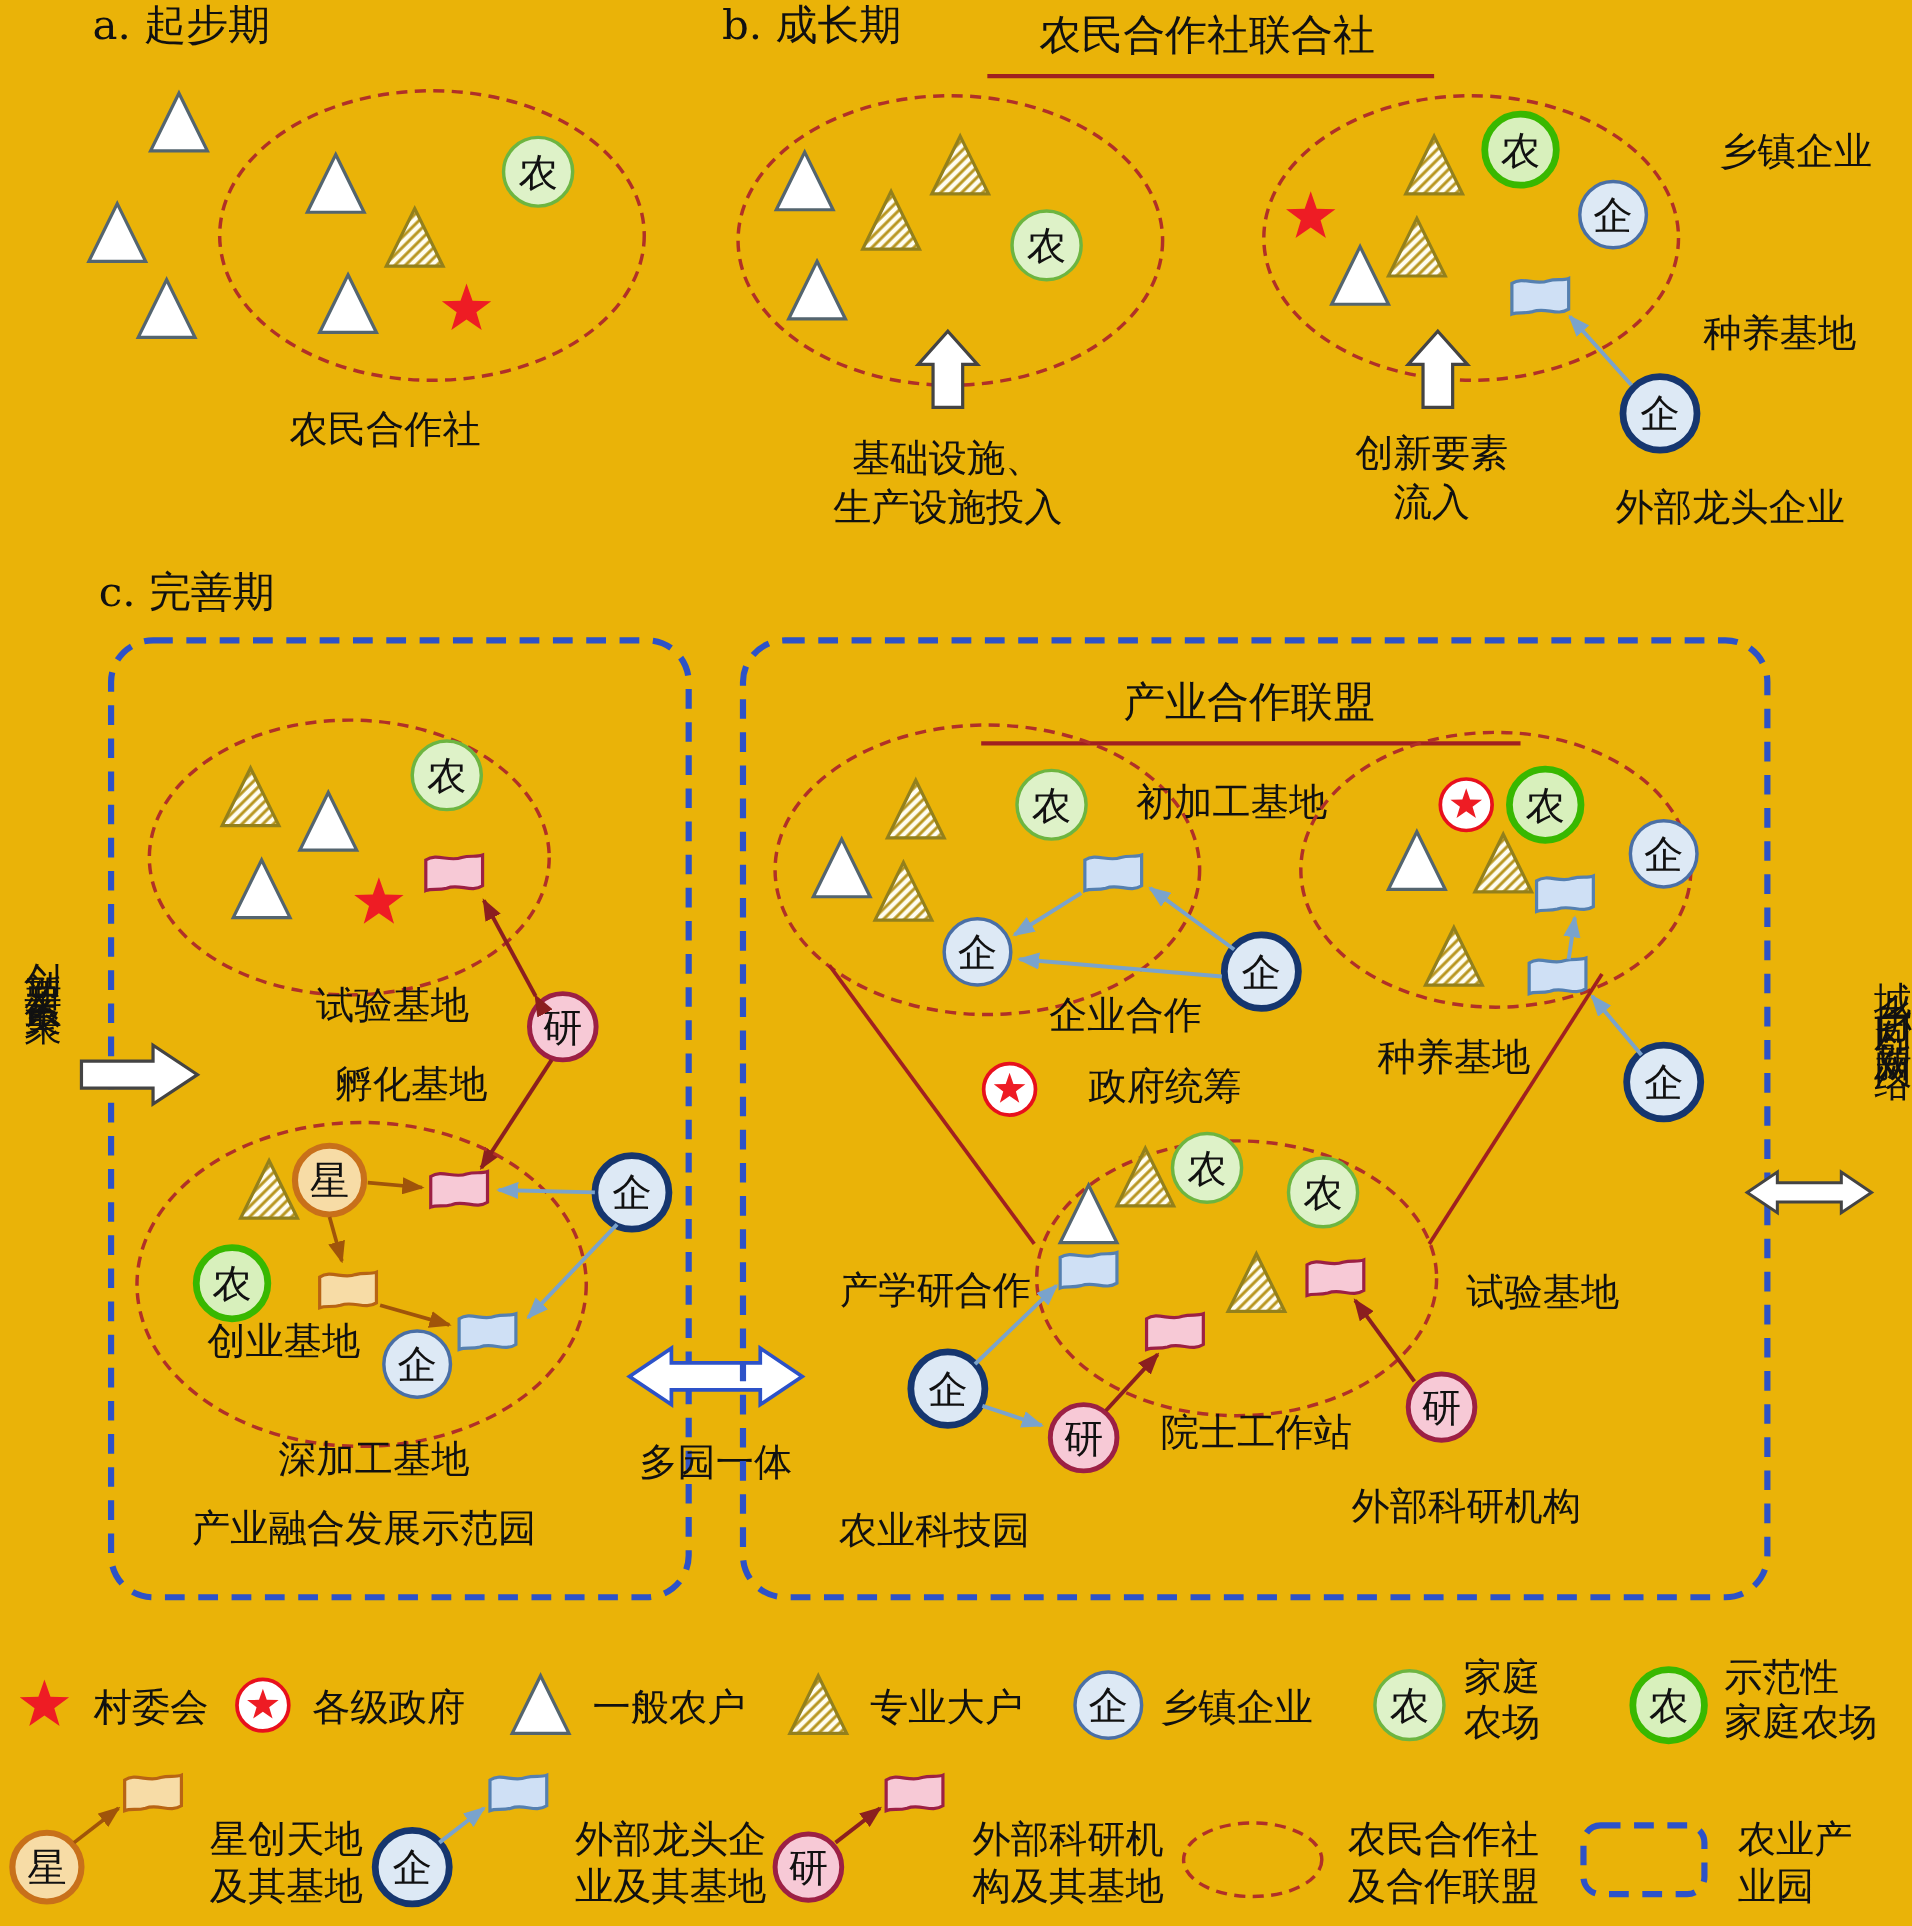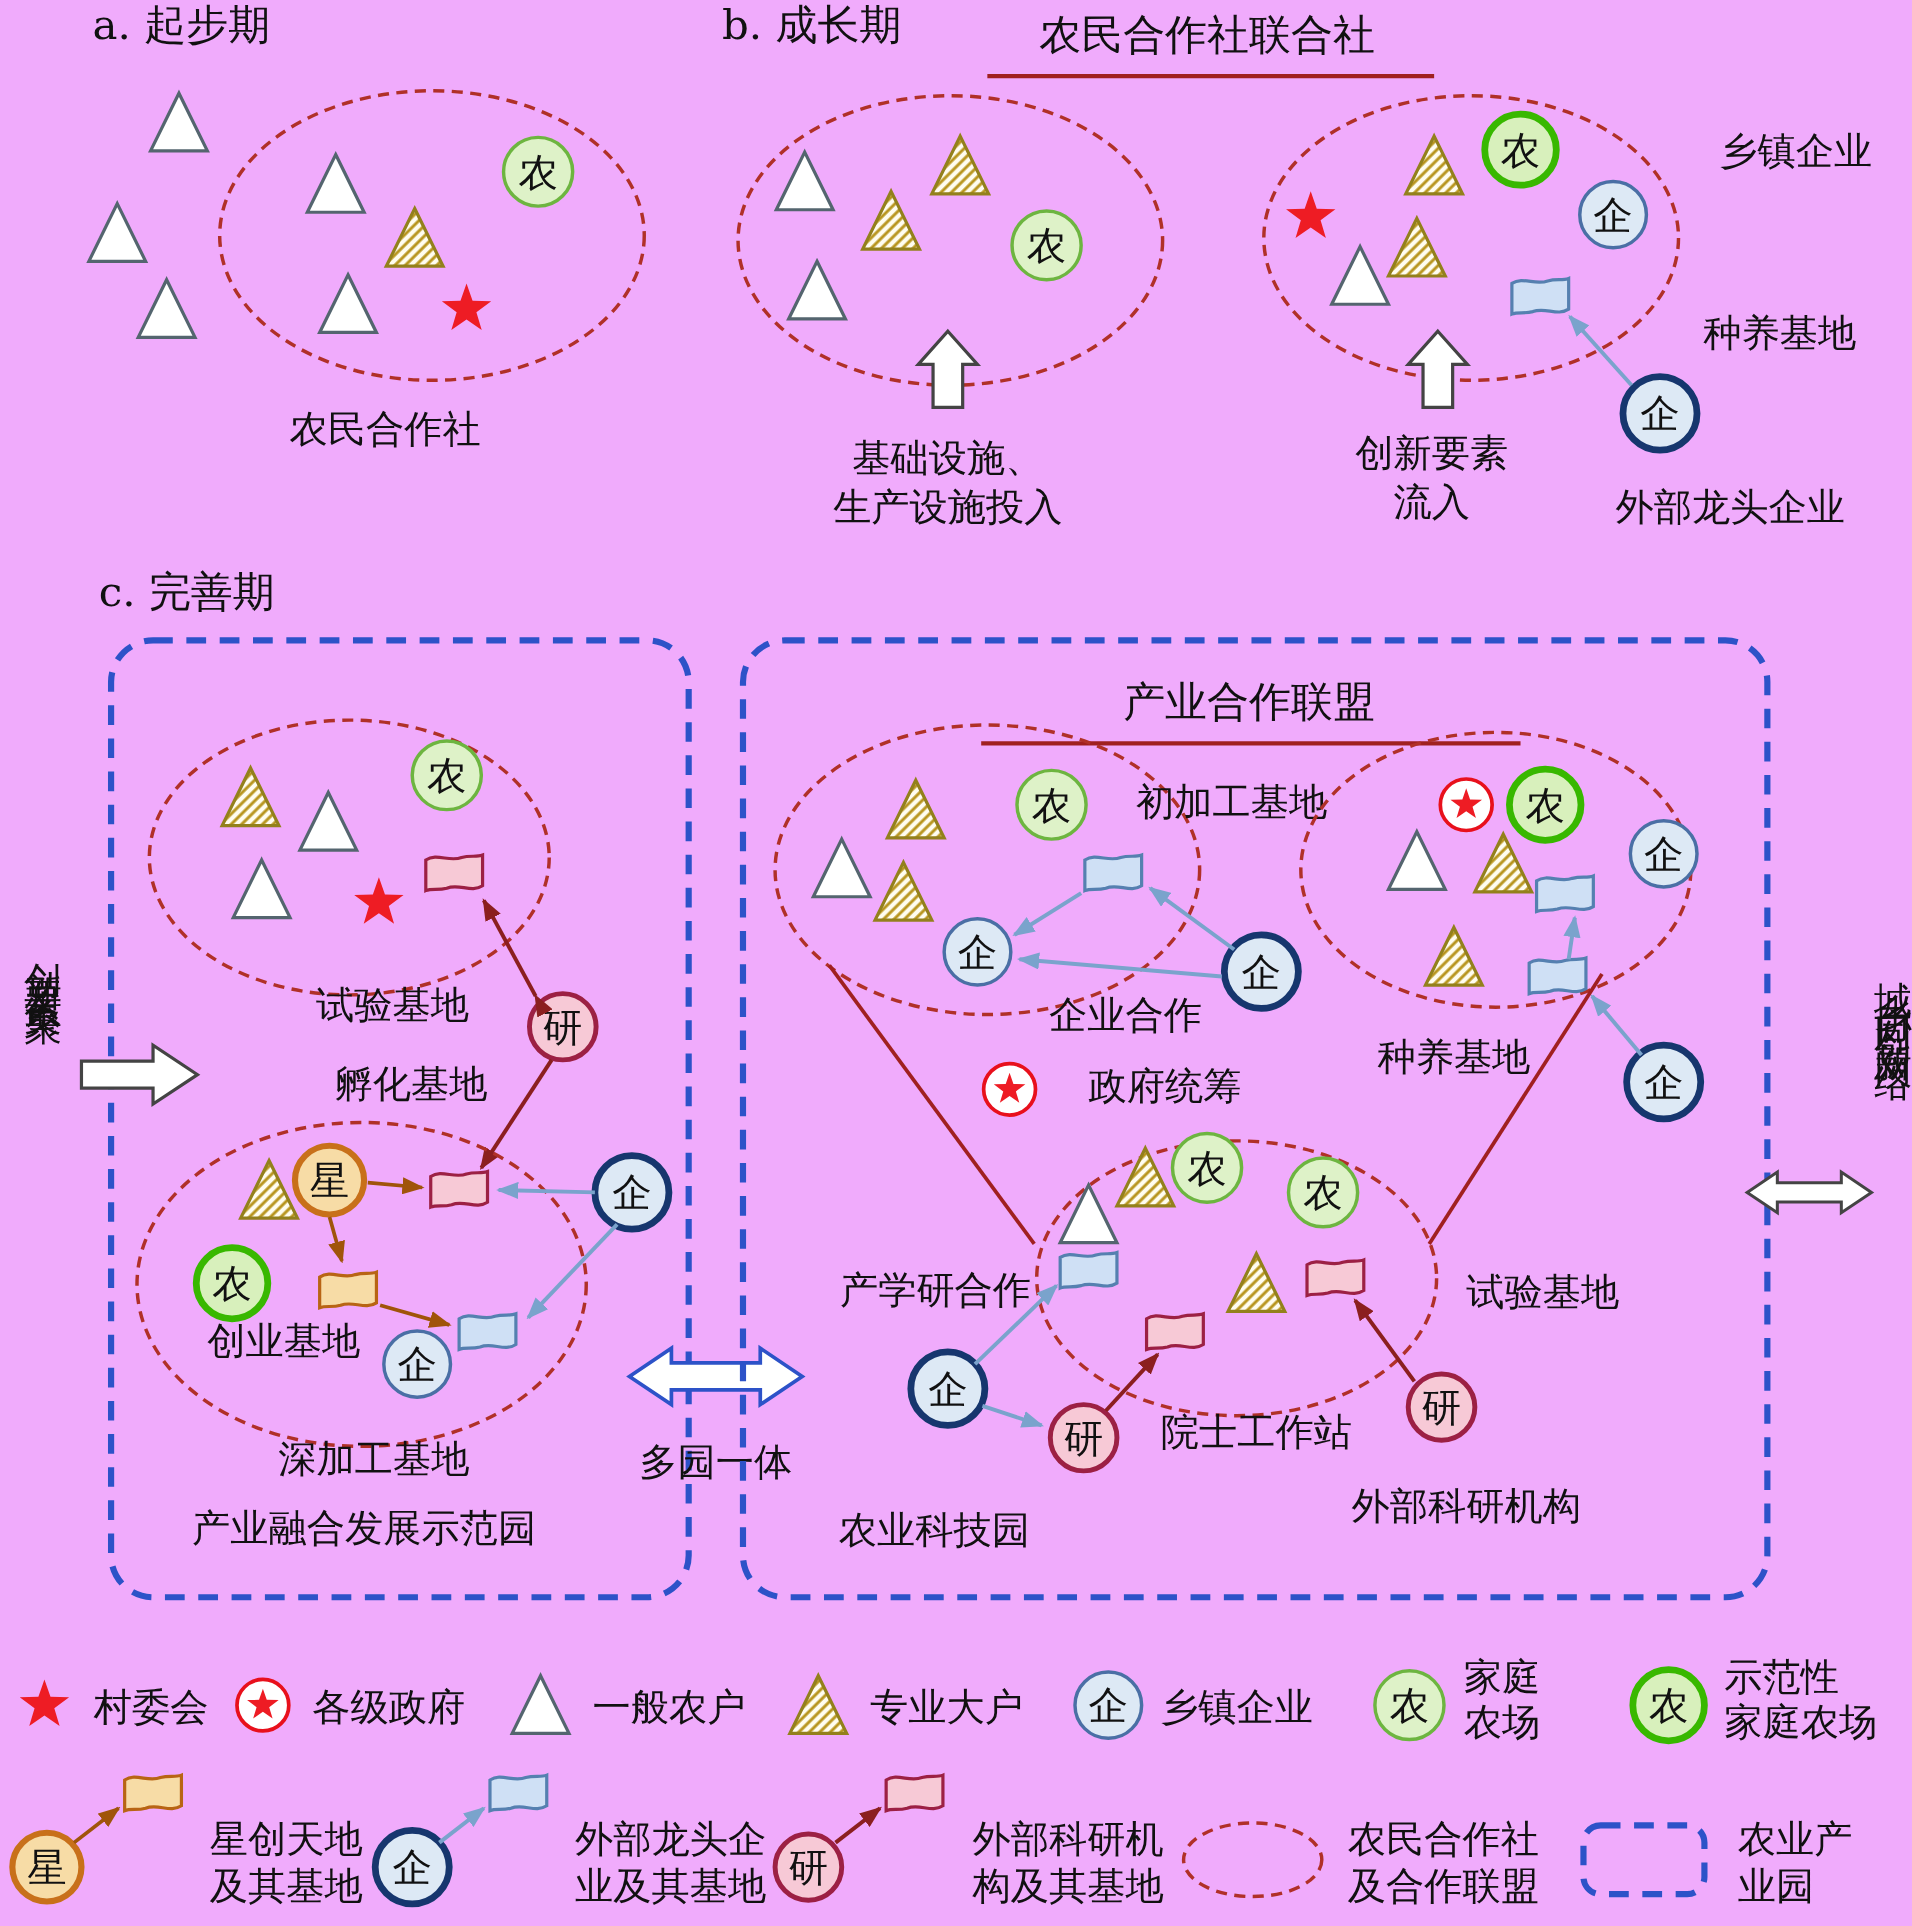--- a/index.html
+++ b/index.html
@@ -1,16 +1,16 @@
 <!DOCTYPE html>
 <html style="font-size:10.6px"><head>
 <meta charset="utf-8">
 <style>
   html,body { margin:0; padding:0; background:#ffffff; }
-  .stage { position:relative; width:1913px; height:1926px; background:#f0abfc; overflow:hidden;
+  .stage { position:relative; width:1913px; height:1926px; background:#eab308; overflow:hidden;
            font-family:"DejaVu Serif","Liberation Serif",serif; }
   .stage svg { position:absolute; left:0; top:0; }
   svg text { font-family:"DejaVu Serif","Liberation Serif",serif; fill:#111111; }
   .ttl { font-size:34px; }
   .lbl { font-size:31px; }
   .glyph { font-size:32px; }
   .coop { fill:none; stroke:#b03028; stroke-width:2.8; stroke-dasharray:9 6; }
   .park { fill:none; stroke:#2d52c8; stroke-width:5; stroke-dasharray:16 11; }
   .redline { stroke:#a02020; stroke-width:3.4; }
   .vlabel { position:absolute; writing-mode:vertical-rl; text-orientation:upright;

